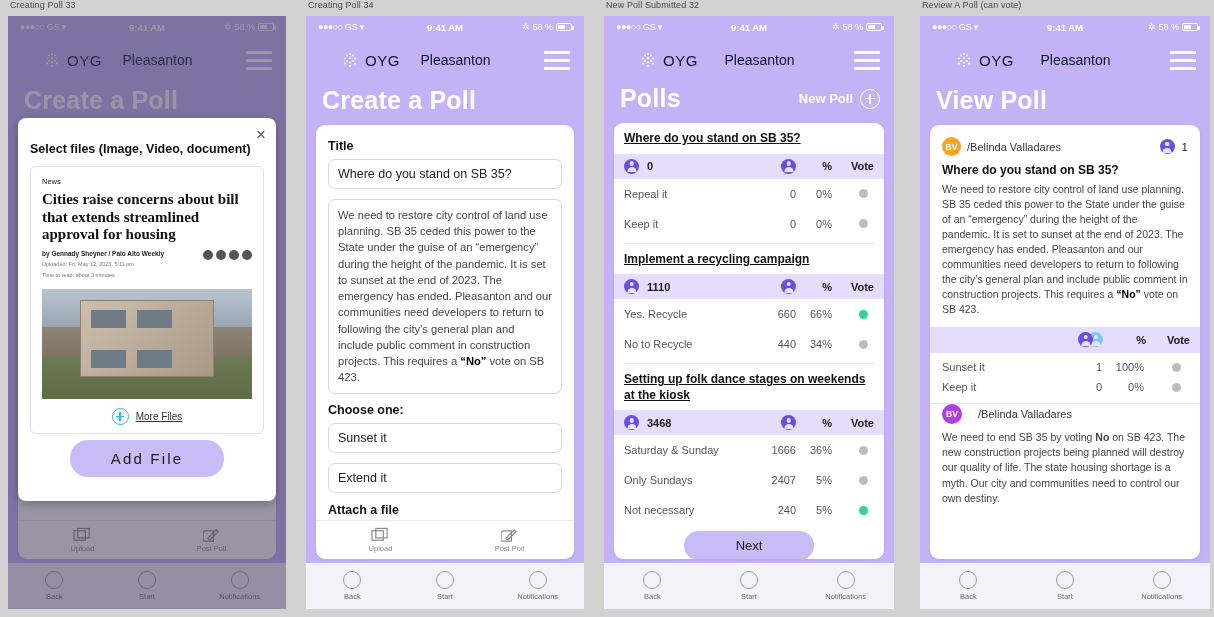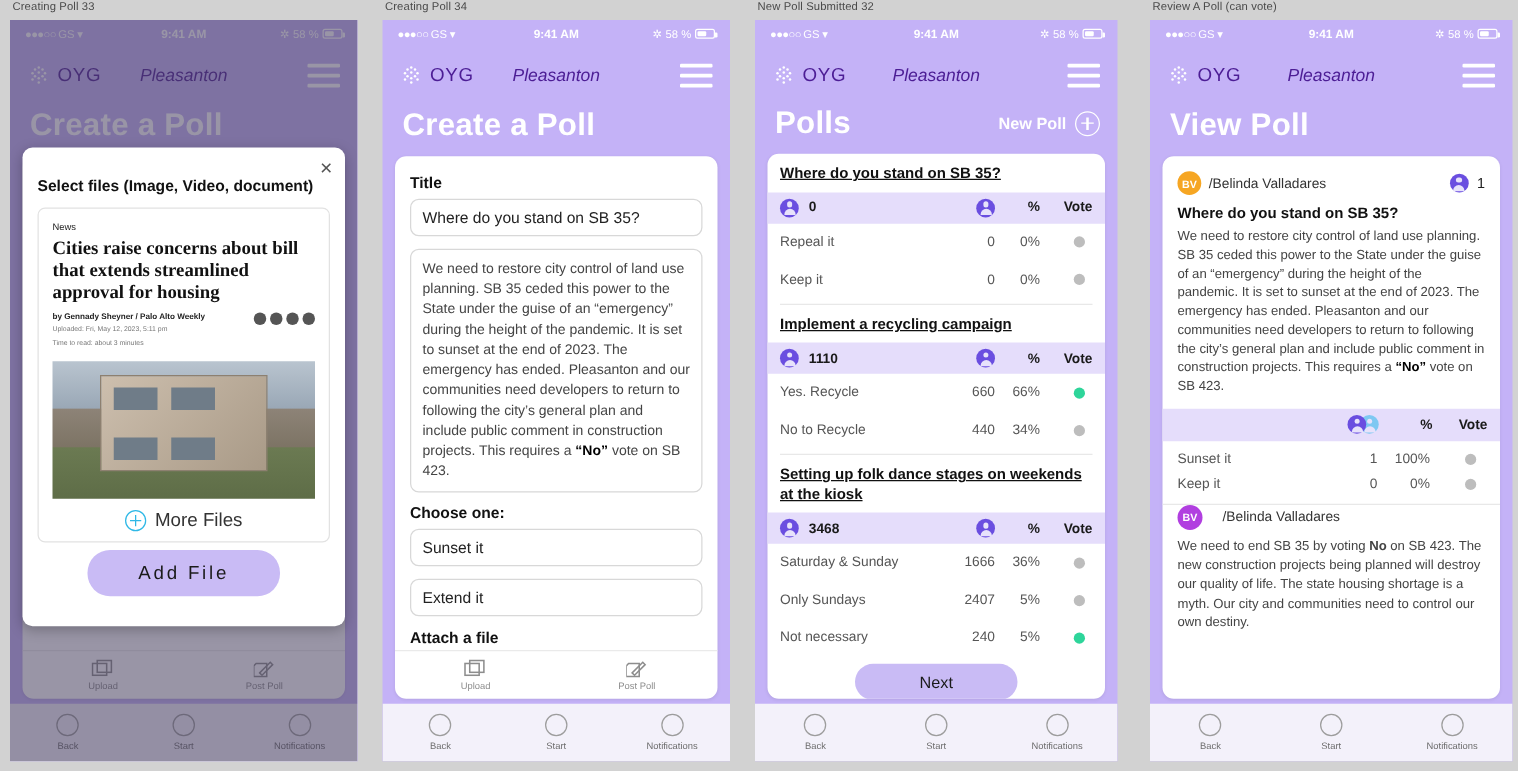--- a/index.html
+++ b/index.html
@@ -59,30 +59,30 @@
   }
   .batt::after {
     content: ""; position: absolute; right: -3px; top: 2px;
     width: 2px; height: 4px; background: #fff; border-radius: 0 1px 1px 0;
   }
 
   
   .appbar {
     height: 44px; flex: 0 0 44px;
     display: flex; align-items: center; padding: 0 14px;
-    color: #4c1d95; position: relative;
+    color: #0f172a; position: relative; margin-left: 21px;
   }
   .brand { display: flex; align-items: center; gap: 6px; }
   .brand-logo {
     width: 18px; height: 18px; position: relative;
   }
   .brand-name { font-size: 15px; letter-spacing: .6px; }
   .city {
     position: absolute; left: 0; right: 0; text-align: center;
-    font-size: 14px; pointer-events: none; font-style: italic;
+    font-size: 14px; pointer-events: none;
   }
   .hamburger {
     margin-left: auto; width: 26px; display: flex; flex-direction: column;
     gap: 5px; position: relative; z-index: 2; cursor: pointer;
   }
   .hamburger i { display: block; height: 3px; background: #fff; border-radius: 1px; }
 
   
   .page-title {
     color: #fff; font-size: 25px; font-weight: bold;
@@ -206,21 +206,21 @@
     position: absolute; left: 18%; top: 10%; width: 64%; height: 70%;
     background: linear-gradient(135deg,#cdbfae,#a99a87);
     border: 1px solid #8d8070;
   }
   .art-photo .bld::before {
     content: ""; position: absolute; left: 8%; top: 12%; width: 26%; height: 24%;
     background: #6f7c88; box-shadow: 46px 0 0 #6f7c88, 0 40px 0 #6f7c88, 46px 40px 0 #6f7c88;
   }
   .more-files {
     display: flex; align-items: center; justify-content: center; gap: 7px;
-    padding: 9px 0 8px 0; font-size: 15px; color: #333; cursor: pointer;
+    padding: 9px 0 8px 0; font-size: 10px; color: #333; cursor: pointer; text-decoration: underline;
   }
 
   
   .poll-q {
     font-size: 12px; font-weight: bold; color: #111;
     text-decoration: underline; padding: 8px 10px 7px 10px; line-height: 1.3;
   }
   .poll-head {
     background: #e5ddfb; display: flex; align-items: center;
     padding: 5px 10px; font-size: 11px; font-weight: bold; color: #1a1a1a;

